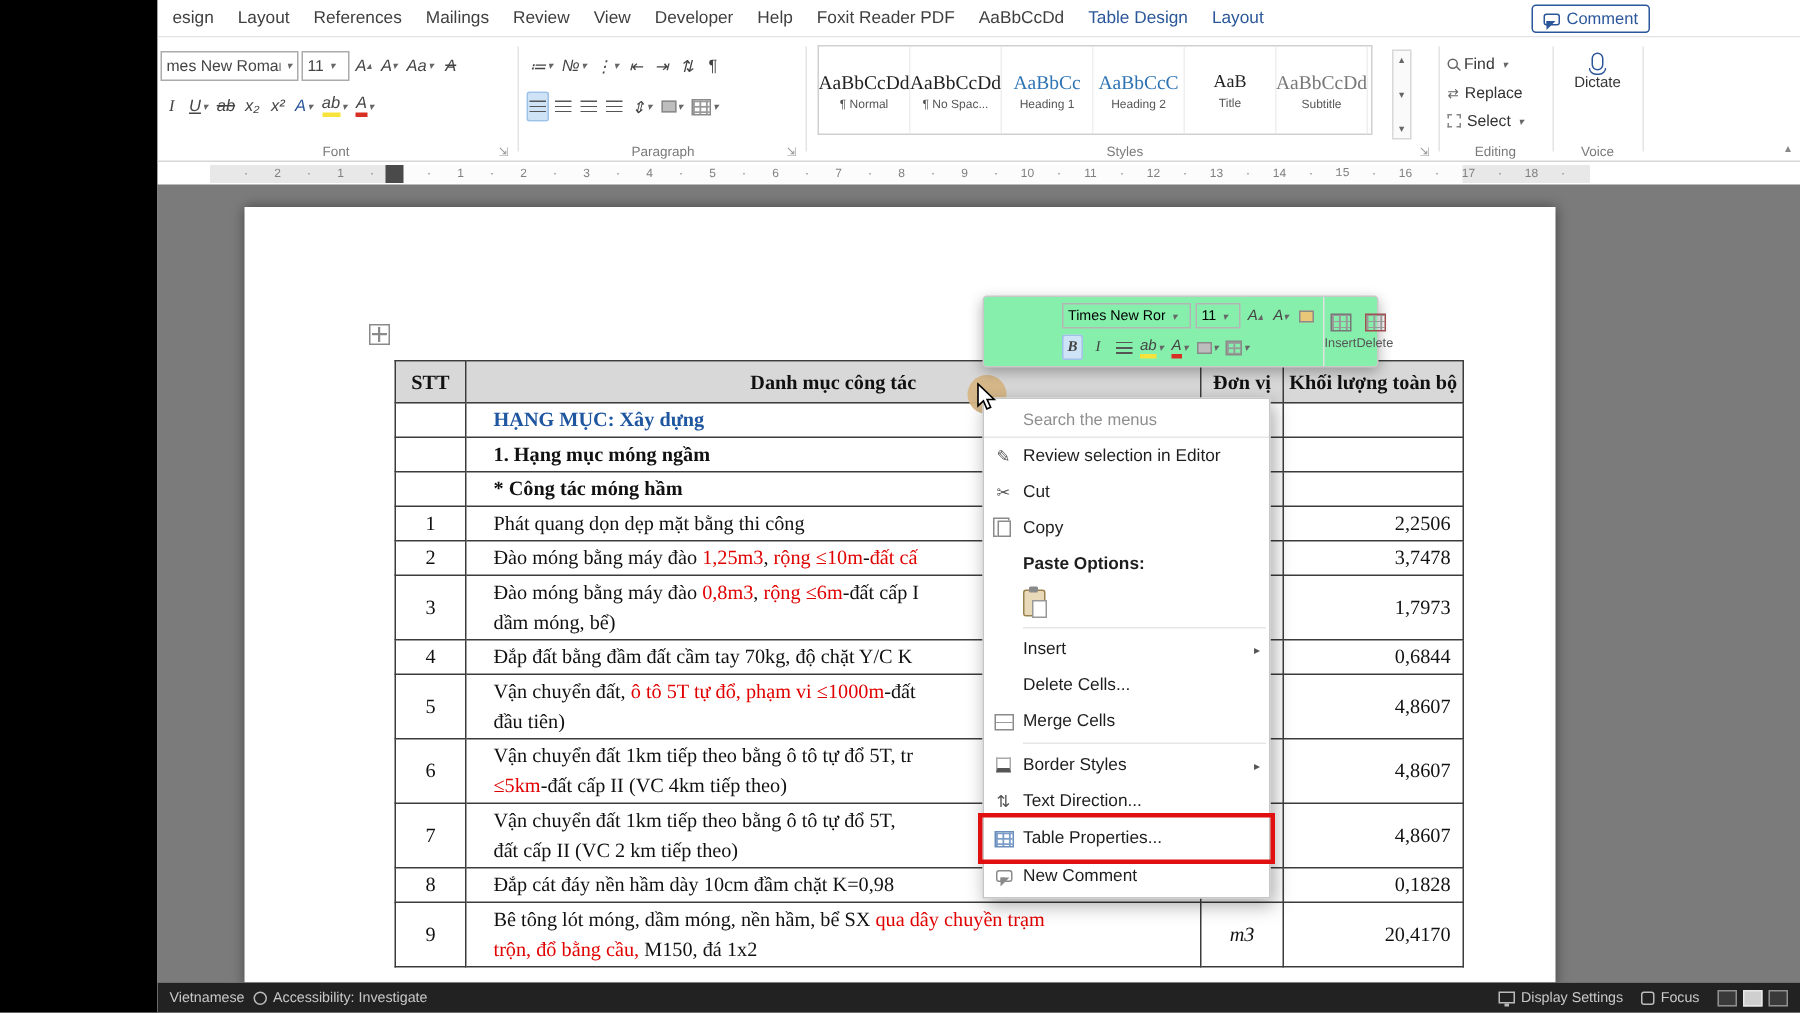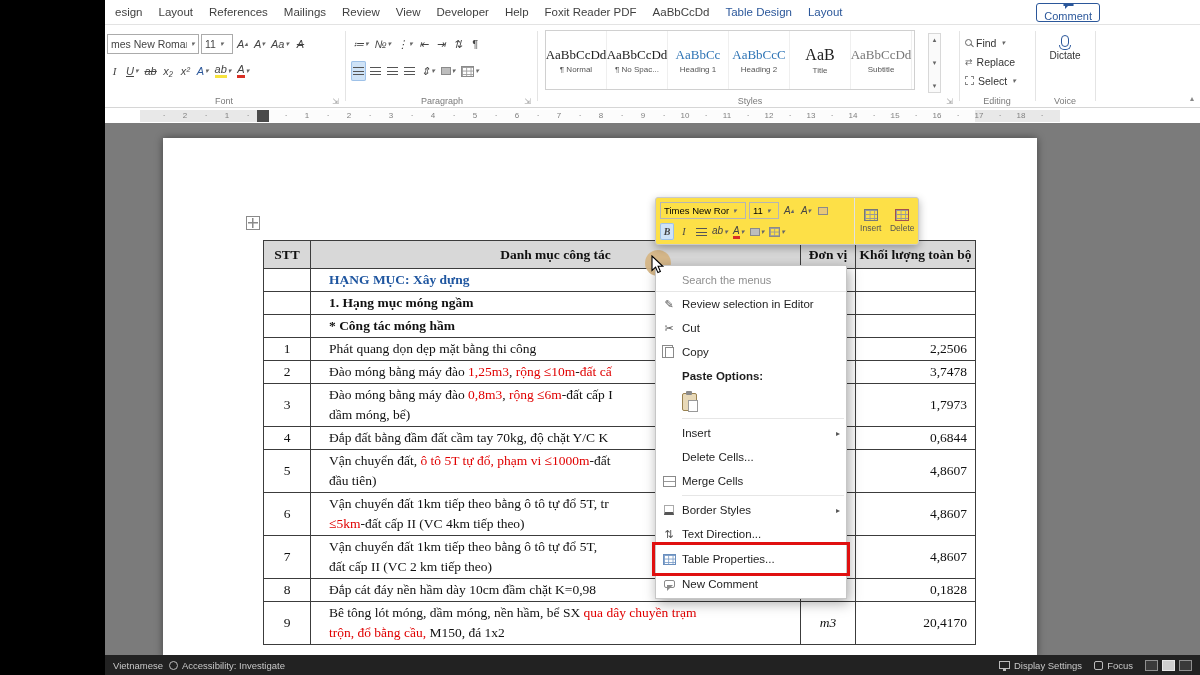--- a/index.html
+++ b/index.html
@@ -5,21 +5,21 @@
 *{margin:0;padding:0;box-sizing:border-box;}
 html,body{width:1200px;height:675px;}
 body{font-family:"Liberation Sans",sans-serif;background:#000;}
 .screen{position:relative;width:1200px;height:675px;overflow:hidden;background:#000;}
 .win{position:absolute;left:105px;top:0;width:1095px;height:675px;background:#fff;overflow:hidden;}
 
 
 .tabs{position:absolute;left:0;top:0;right:0;height:25px;background:#fff;border-bottom:1px solid #e3e3e3;display:flex;align-items:center;padding-left:2px;}
 .tab{font-size:11.5px;color:#3f3f3f;padding:0 8px;line-height:24px;white-space:nowrap;cursor:default;}
 .tab.contextual{color:#2b579a;}
-.comment-btn{position:absolute;right:100px;top:3px;height:19px;border:1px solid #2b579a;border-radius:3px;color:#2b579a;font-size:11px;display:flex;align-items:center;gap:4px;padding:0 7px;background:#fff;flex-direction:column;}
+.comment-btn{position:absolute;right:100px;top:3px;height:19px;border:1px solid #2b579a;border-radius:3px;color:#2b579a;font-size:11px;display:flex;align-items:center;gap:4px;padding:0 7px;background:#fff;}
 .btn-bubble{width:11px;height:8px;border:1.3px solid #2b579a;border-radius:2px;position:relative;display:inline-block;}
 .btn-bubble::after{content:"";position:absolute;left:1px;bottom:-4px;border:3px solid transparent;border-top-color:#2b579a;border-left-color:#2b579a;}
 
 
 .ribbon{position:absolute;left:0;top:25px;right:0;height:83px;background:#fff;border-bottom:1px solid #d6d6d6;font-size:11px;color:#444;}
 .rgroup{position:absolute;top:0;height:83px;}
 .grow1,.grow2{display:flex;align-items:center;gap:2px;height:24px;}
 .grow1{margin-top:7px;}
 .grow2{margin-top:3px;}
 .glabel{position:absolute;bottom:2px;left:0;right:0;text-align:center;font-size:9px;color:#7a7a7a;}
@@ -36,21 +36,21 @@
 .u-yellow{border-bottom:3px solid #f7e33c;line-height:11px;}
 .u-red{border-bottom:3px solid #d93025;line-height:11px;}
 .bars{width:11px;height:8px;background:repeating-linear-gradient(to bottom,#555 0,#555 1px,transparent 1px,transparent 3.5px);display:inline-block;}
 .igrid{width:13px;height:11px;border:1px solid #8a8a8a;background-image:linear-gradient(to right,#9a9a9a 1px,transparent 1px),linear-gradient(to bottom,#9a9a9a 1px,transparent 1px);background-size:4.3px 3.6px;display:inline-block;}
 .bucket{width:10px;height:8px;background:#bdbdbd;border:1px solid #8a8a8a;display:inline-block;}
 
 .styles-box{width:370px;height:60px;border:1px solid #d0d0d0;margin-top:5px;display:flex;overflow:hidden;background:#fff;}
 .style-item{width:61px;border-right:1px solid #efefef;display:flex;flex-direction:column;align-items:center;justify-content:center;gap:2px;cursor:default;}
 .sprev{font-family:"Liberation Serif",serif;font-size:13px;color:#222;}
 .sprev.h{color:#2e74b5;}
-.sprev.title{font-size:16px;}
+.sprev.title{font-size:12px;}
 .sprev.subtitle{color:#777;}
 .sname{font-size:8px;color:#555;white-space:nowrap;}
 .styles-scroll{position:absolute;right:14px;top:8px;width:13px;height:60px;border:1px solid #d8d8d8;display:flex;flex-direction:column;align-items:center;justify-content:space-between;font-size:7px;color:#666;padding:2px 0;background:#fafafa;}
 
 .edit-row{display:flex;align-items:center;gap:4px;font-size:10.5px;height:19px;color:#333;}
 .find-ic{width:7px;height:7px;border:1.3px solid #666;border-radius:50%;position:relative;display:inline-block;}
 .find-ic::after{content:"";position:absolute;width:4px;height:1.3px;background:#666;transform:rotate(45deg);right:-3px;bottom:-1px;}
 .sel-ic{width:9px;height:9px;border:1px dashed #888;display:inline-block;}
 .voice-col{display:flex;flex-direction:column;align-items:center;gap:3px;margin-top:10px;}
 .mic{width:8px;height:12px;border:1.5px solid #2b579a;border-radius:4px;position:relative;display:inline-block;}
@@ -74,21 +74,21 @@
 .td-stt{text-align:center;padding:1px 0;}
 .td-name{padding:1px 4px 1px 18px;white-space:pre-wrap;line-height:20px;}
 .td-unit{text-align:center;font-style:italic;}
 .td-qty{text-align:right;padding-right:8px;}
 .row-blue .td-name{color:#1f56a0;font-weight:bold;}
 .row-bold .td-name{font-weight:bold;}
 .seg-r{color:#e00000;}
 .seg-b{color:#1f56a0;}
 
 
-.minibar{position:absolute;left:550px;top:74px;width:264px;height:48px;background:#fde047;border:1px solid #c9c9c9;border-radius:3px;box-shadow:0 3px 9px rgba(0,0,0,.3);display:flex;z-index:40;}
+.minibar{position:absolute;left:550px;top:74px;width:264px;height:48px;background:#86efac;border:1px solid #c9c9c9;border-radius:3px;box-shadow:0 3px 9px rgba(0,0,0,.3);display:flex;z-index:40;padding-left:48px;}
 .mb-left{flex:1;padding:3px 4px;display:flex;flex-direction:column;gap:2px;}
 .mb-row{display:flex;align-items:center;gap:3px;height:19px;}
 .mcombo{border:1px solid #b5b5b5;font-size:9.5px;height:17px;display:flex;align-items:center;padding:0 3px;gap:3px;white-space:nowrap;overflow:hidden;}
 .mb{min-width:14px;height:17px;display:inline-flex;align-items:center;justify-content:center;font-size:10px;color:#444;border-radius:2px;padding:0 1px;}
 .mb.sel{background:#cfe3f7;box-shadow:0 0 0 1px #9ec1e8 inset;}
 .mb-right{width:64px;border-left:1px solid #e2e2e2;display:flex;}
 .mb-big{flex:1;display:flex;flex-direction:column;align-items:center;justify-content:center;gap:2px;font-size:8.5px;color:#555;}
 .mb-ic{width:14px;height:12px;border:1px solid #777;background-image:linear-gradient(to right,#9a9a9a 1px,transparent 1px),linear-gradient(to bottom,#9a9a9a 1px,transparent 1px);background-size:4.6px 4px;}
 
 

